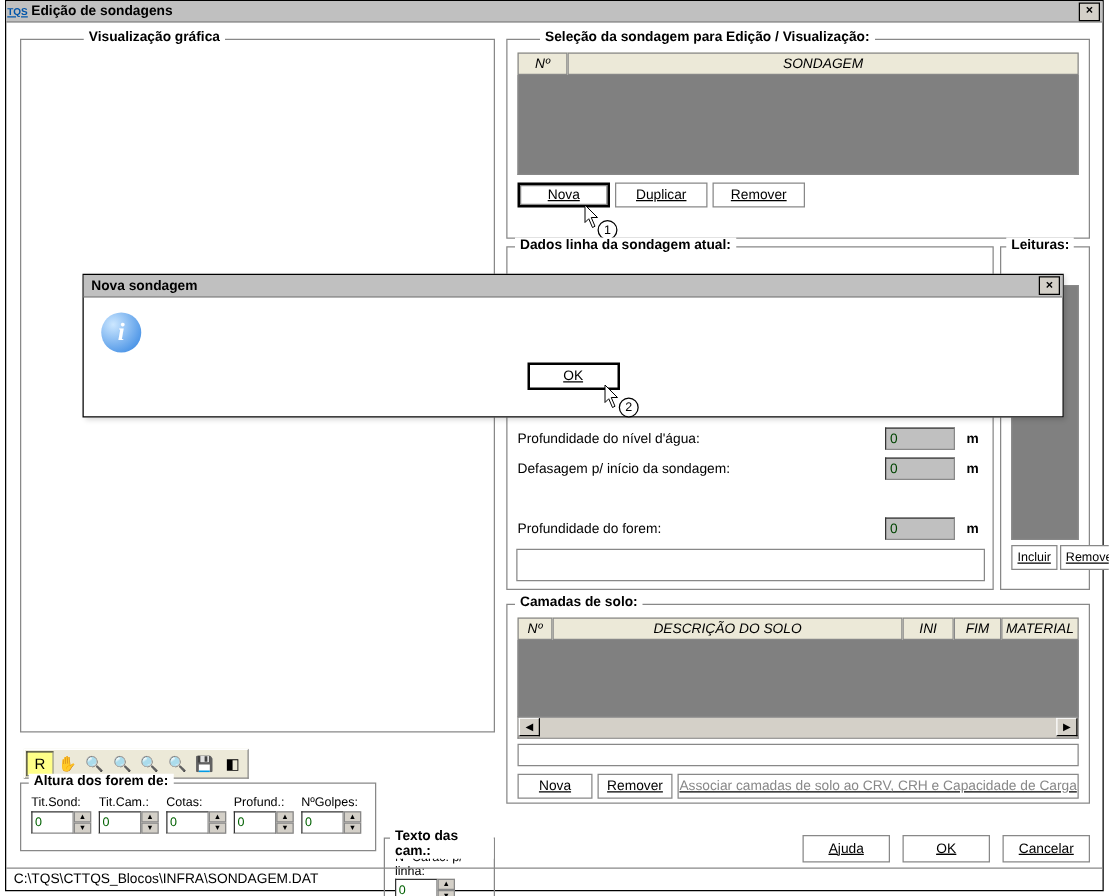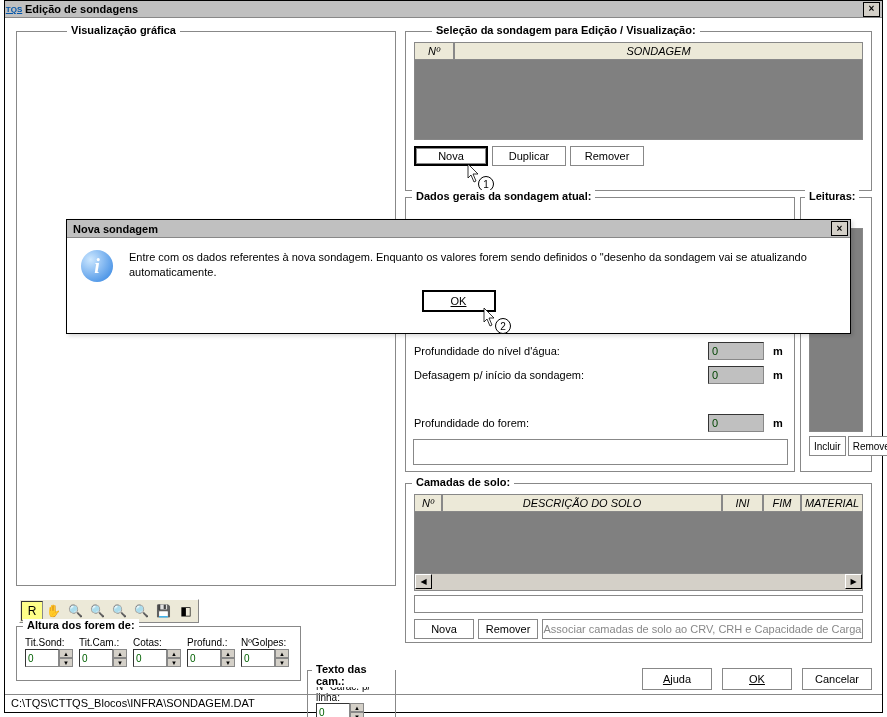--- a/index.html
+++ b/index.html
@@ -87,20 +87,21 @@
 }
 .btnrow { display: flex; gap: 4px; margin-top: 6px; }
 .btn {
   height: 20px;
   border: 1px solid #888;
   background: #fff;
   display: flex; align-items: center; justify-content: center;
   padding: 0 14px;
   font-size: 11px;
   cursor: default;
+  text-decoration: underline;
 }
 .btn.default {
   border: 2px solid #000;
   box-shadow: inset 0 0 0 1px #888;
   position: relative;
 }
 .cursor {
   position: absolute;
   width: 14px; height: 20px;
   pointer-events: none;
@@ -333,21 +334,21 @@
   <div class="cursor" style="left:463px; top:163px;">
     <svg viewBox="0 0 14 20">
         <path d="M0 0 L0 14 L3 11 L6 18 L8 17 L5 10 L10 10 Z" fill="#fff" stroke="#000" stroke-width="0.8"></path>
       </svg>
   </div>
   <div class="step-indicator" style="left:473px; top:175px;">
     <span>1</span>
   </div>
 
   <div id="grp-dados" class="group">
-    <div class="legend">Dados gerais da sondagem atual:</div>
+    <div class="legend">Dados linha da sondagem atual:</div>
     <div style="height:128px"></div>
     <div class="field-row">
       <label>Profundidade do nível d'água:</label>
       <div class="val">0</div>
       <div class="unit">m</div>
     </div>
     <div class="field-row">
       <label>Defasagem p/ início da sondagem:</label>
       <div class="val">0</div>
       <div class="unit">m</div>
@@ -488,21 +489,20 @@
 
 </div>
 
 <div class="modal">
   <div class="titlebar">
     <div class="title" style="padding-left:4px">Nova sondagem</div>
     <div class="close-btn">×</div>
   </div>
   <div class="modal-body">
     <div class="info-icon">i</div>
-    <div class="modal-text">Entre com os dados referentes à nova sondagem. Enquanto os valores forem sendo definidos o "desenho da sondagem vai se atualizando automaticamente.</div>
   </div>
   <div class="modal-btn-row">
     <div class="btn">OK</div>
   </div>
 </div>
 
 <div class="cursor" style="left:484px; top:308px; z-index:200;">
   <svg viewBox="0 0 14 20">
       <path d="M0 0 L0 14 L3 11 L6 18 L8 17 L5 10 L10 10 Z" fill="#fff" stroke="#000" stroke-width="0.8"></path>
     </svg>

